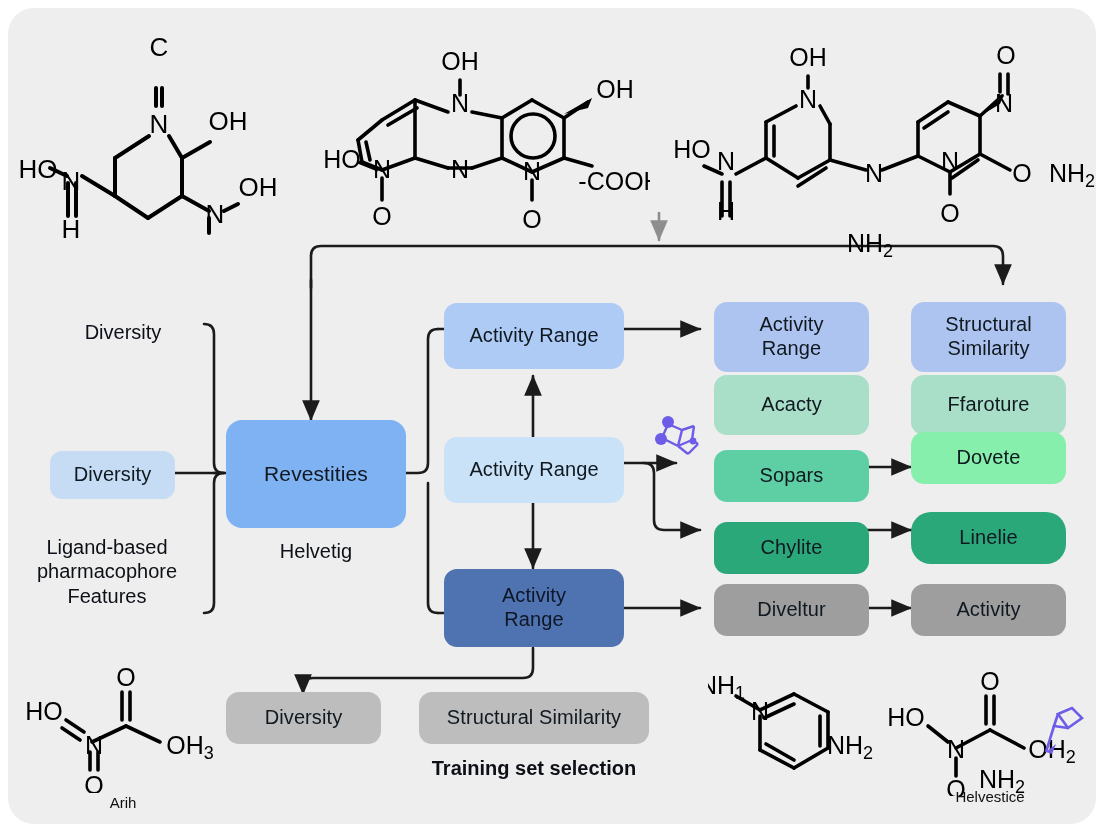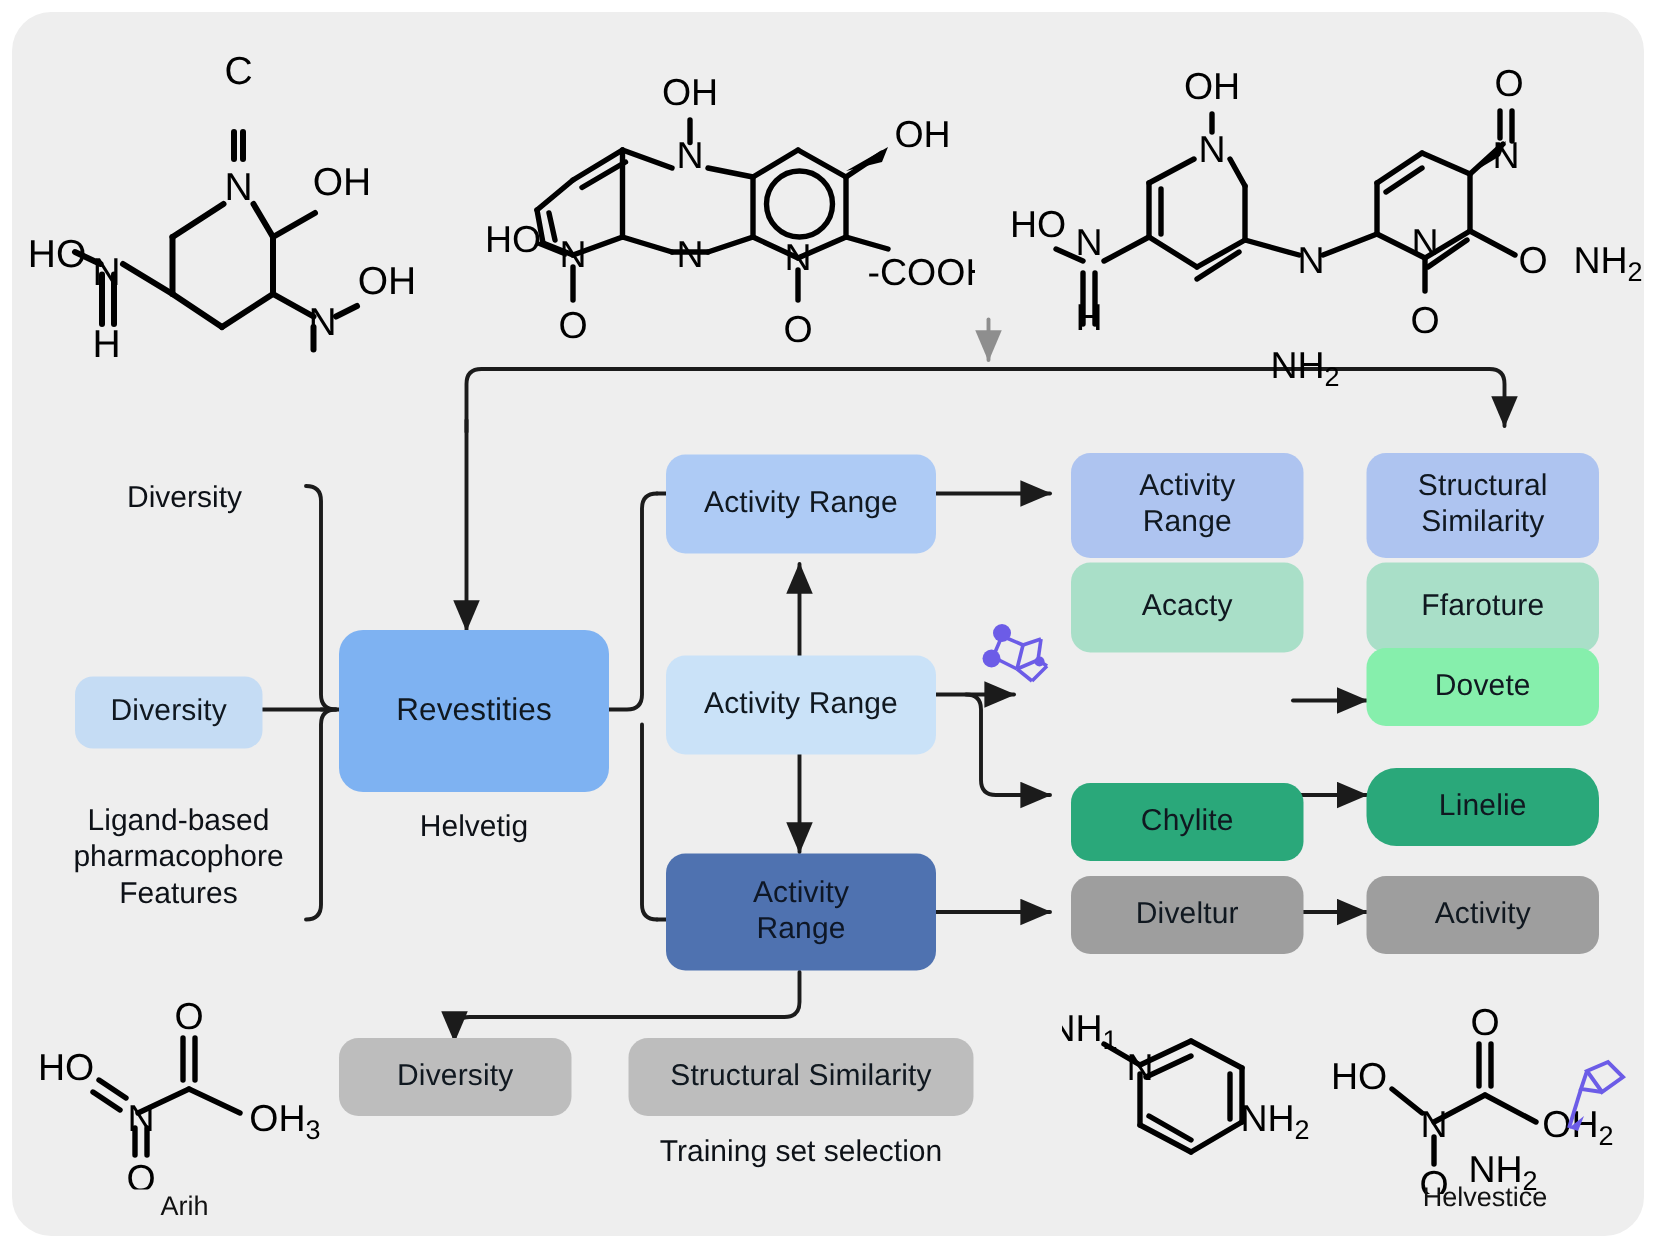--- a/index.html
+++ b/index.html
@@ -34,21 +34,21 @@
   }
   .box.big{font-size:21px;}
   .pill{border-radius:12px;}
 
   
   .txt{position:absolute;color:#0d1117;font-size:20px;line-height:1.22;text-align:center;}
 
   
   .chem{position:absolute;}
   .chem text{font-family:"Liberation Sans","DejaVu Sans",sans-serif;fill:#000;}
-  .cap{position:absolute;font-size:18px;color:#111;text-align:center;}
+  .cap{position:absolute;font-size:15px;color:#111;text-align:center;}
 
   .wm{position:absolute;right:14px;bottom:6px;font-size:26px;color:#e6e6e6;
       letter-spacing:2px;font-family:"Liberation Serif",serif;}
 </style>
 </head>
 <body>
 
 <div id="canvas">
 
   <svg class="layer" viewBox="0 0 1088 816">
@@ -280,21 +280,21 @@
     <g stroke="#6c5ce7" stroke-width="2.6" fill="none">
       <path d="M172,48 L186,42 L196,52 L182,62 Z"></path>
       <path d="M172,48 L168,60 L182,62"></path>
       <path d="M168,60 L160,86"></path>
     </g>
     <path d="M160,86 L170,78 L166,88 Z" fill="#6c5ce7"></path>
   </svg>
   <div class="cap" style="left:912px;top:780px;width:140px;">Helvestice</div>
 
   <div class="txt" style="left:40px;top:312px;width:150px;">Diversity</div>
-  <div class="txt" style="left:16px;top:527px;width:190px;white-space:pre-line;">Ligand-based
+  <div class="txt" style="left:4px;top:527px;width:190px;white-space:pre-line;">Ligand-based
 pharmacophore
 Features</div>
 
   <div class="box pill" style="left:42px;top:443px;width:125px;height:48px;background:#c5dcf4;">Diversity</div>
 
   <div class="box big" style="left:218px;top:412px;width:180px;height:108px;background:#7eb2f2;border-radius:16px;">Revestities</div>
   <div class="txt" style="left:218px;top:531px;width:180px;">Helvetig</div>
 
   <div class="box" style="left:436px;top:295px;width:180px;height:66px;background:#aecbf5;">Activity Range</div>
   <div class="box" style="left:436px;top:429px;width:180px;height:66px;background:#cae2f8;">Activity Range</div>
@@ -316,28 +316,29 @@
       <path d="M50,36 L44,32"></path>
     </g>
     <circle cx="20" cy="14" r="6" fill="#6c5ce7"></circle>
     <circle cx="13" cy="31" r="6" fill="#6c5ce7"></circle>
     <circle cx="45" cy="33" r="3.4" fill="#6c5ce7"></circle>
   </svg>
 
   <div class="box" style="left:706px;top:294px;width:155px;height:70px;white-space:pre-line;background:#aec4f0;">Activity
 Range</div>
   <div class="box" style="left:706px;top:367px;width:155px;height:60px;background:#a9dfc8;">Acacty</div>
+  <div class="box" style="left:706px;top:442px;width:155px;height:52px;background:#5ecfa4;">Sopars</div>
   <div class="box" style="left:706px;top:504px;width:155px;height:52px;background:#2aa87a;margin-top:10px;">Chylite</div>
   <div class="box" style="left:706px;top:576px;width:155px;height:52px;background:#9e9e9e;">Diveltur</div>
 
   <div class="box" style="left:903px;top:294px;width:155px;height:70px;white-space:pre-line;background:#aec4f0;">Structural
 Similarity</div>
   <div class="box" style="left:903px;top:367px;width:155px;height:60px;background:#a9dfc8;">Ffaroture</div>
   <div class="box" style="left:903px;top:424px;width:155px;height:52px;background:#86efac;">Dovete</div>
   <div class="box" style="left:903px;top:504px;width:155px;height:52px;background:#2aa87a;border-radius:20px;">Linelie</div>
   <div class="box" style="left:903px;top:576px;width:155px;height:52px;background:#9e9e9e;">Activity</div>
 
   <div class="box" style="left:218px;top:684px;width:155px;height:52px;background:#bdbdbd;">Diversity</div>
   <div class="box" style="left:411px;top:684px;width:230px;height:52px;background:#bdbdbd;">Structural Similarity</div>
-  <div class="txt" style="left:411px;top:748px;width:230px;">Training set selection</div>
+  <div class="txt" style="left:411px;top:748px;width:230px;font-weight:bold;">Training set selection</div>
 
   <div class="wm">&nbsp;</div>
 </div>
 
 </body></html>

